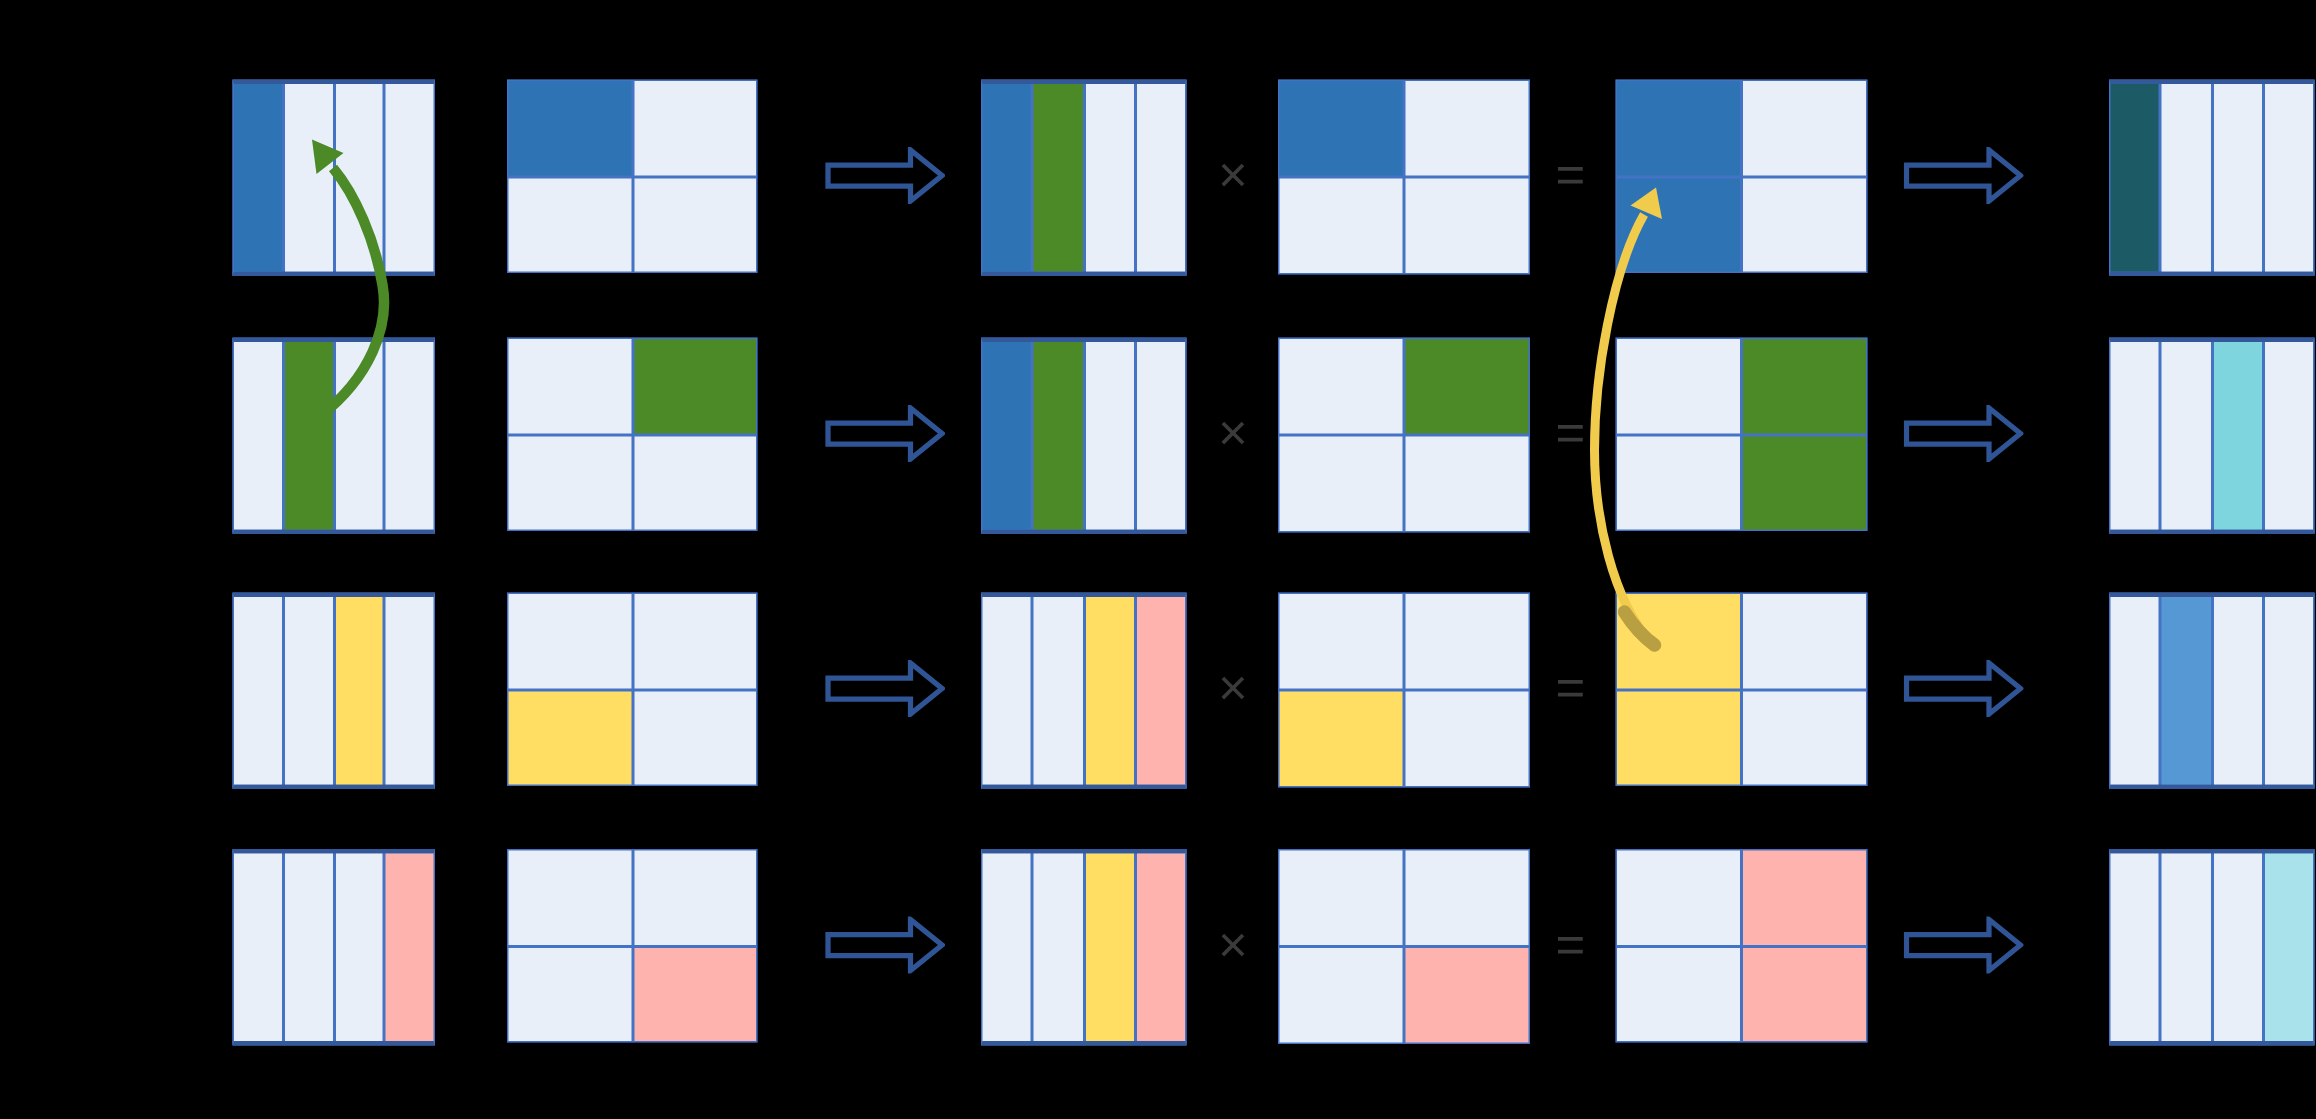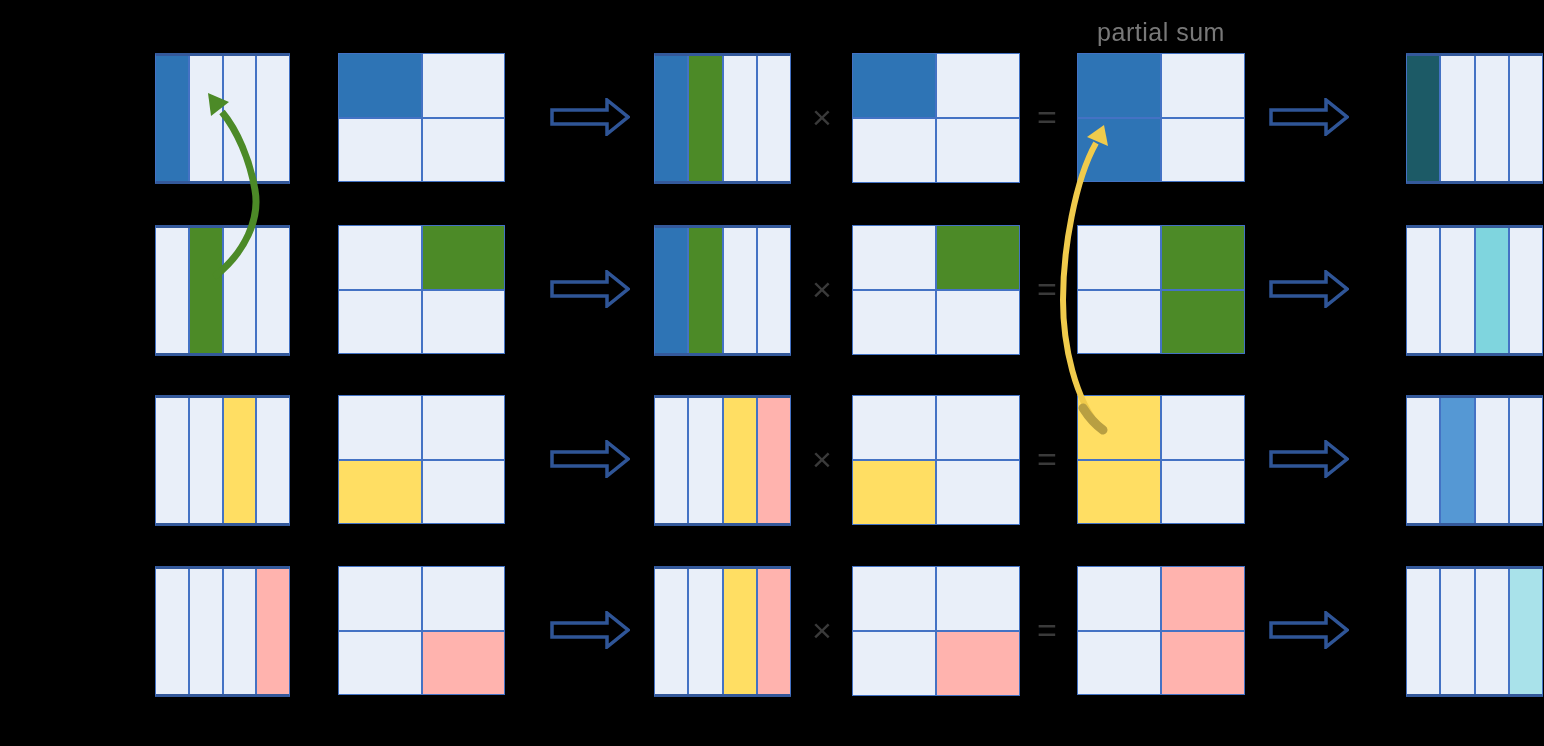--- a/index.html
+++ b/index.html
@@ -21,21 +21,20 @@
   .green-head{fill:var(--c-arrow-green);}
   .yellow-curve{fill:none;stroke:var(--c-arrow-yellow);stroke-width:6;stroke-linecap:butt;}
   .yellow-tail{fill:none;stroke:var(--c-arrow-yellow-tail);stroke-width:9;stroke-linecap:round;}
   .yellow-head{fill:var(--c-arrow-yellow);}
 </style>
 </head>
 <body>
 
 <div class="canvas">
 
-  <div class="ps-label">partial sum</div>
 
   <div id="matrices">
       <div class="matrix bars" style="left: 155px; top: 53px; width: 135px; height: 131px; grid-template-columns: repeat(4, 1fr); grid-template-rows: repeat(1, 1fr);">
         <div class="cell" style="background: rgb(46, 116, 181);"></div>
         <div class="cell" style="background: rgb(233, 239, 249);"></div>
         <div class="cell" style="background: rgb(233, 239, 249);"></div>
         <div class="cell" style="background: rgb(233, 239, 249);"></div>
       </div>
       <div class="matrix" style="left: 338px; top: 53px; width: 167px; height: 129px; grid-template-columns: repeat(2, 1fr); grid-template-rows: repeat(2, 1fr);">
         <div class="cell" style="background: rgb(46, 116, 181);"></div>

